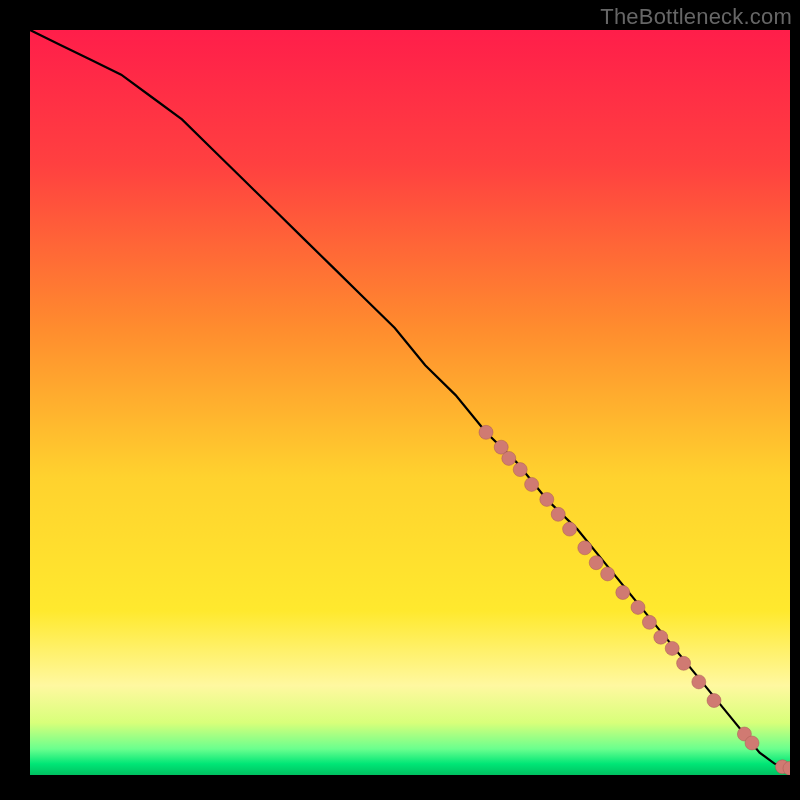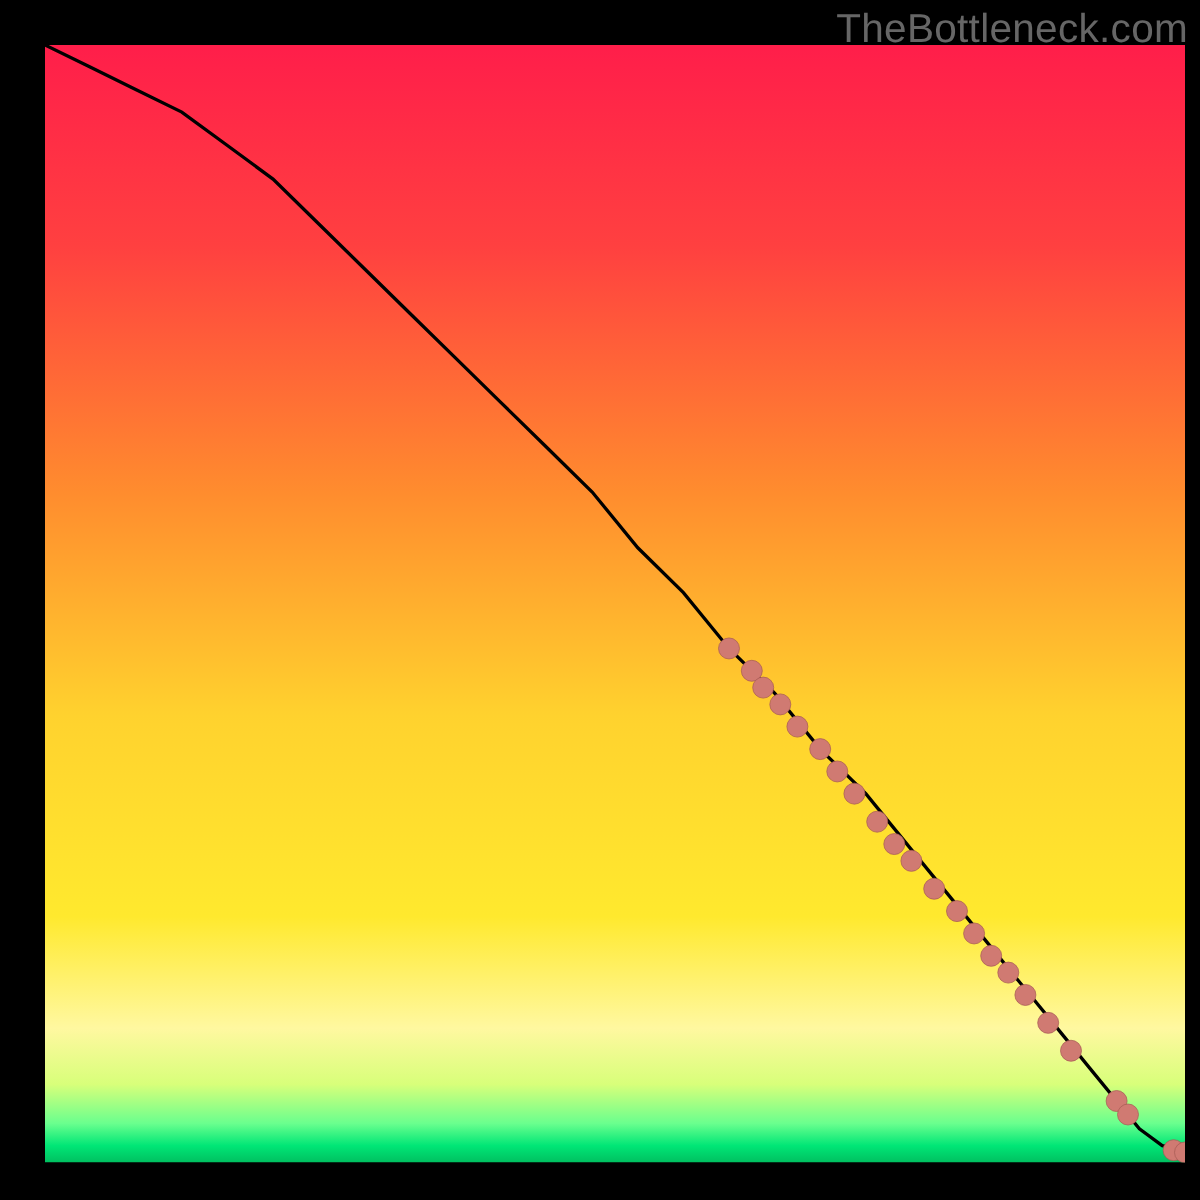--- a/index.html
+++ b/index.html
@@ -21,21 +21,21 @@
     left: 30px;
     top: 30px;
     width: 760px;
     height: 745px;
   }
   .watermark {
     position: absolute;
     top: 4px;
     right: 8px;
     color: #666;
-    font-size: 27px;
+    font-size: 22px;
     font-weight: 400;
     letter-spacing: 0.2px;
     font-family: Arial, Helvetica, sans-serif;
   }
 </style>
 </head>
 <body>
 
 <div class="stage">
   <div class="watermark">TheBottleneck.com</div>

